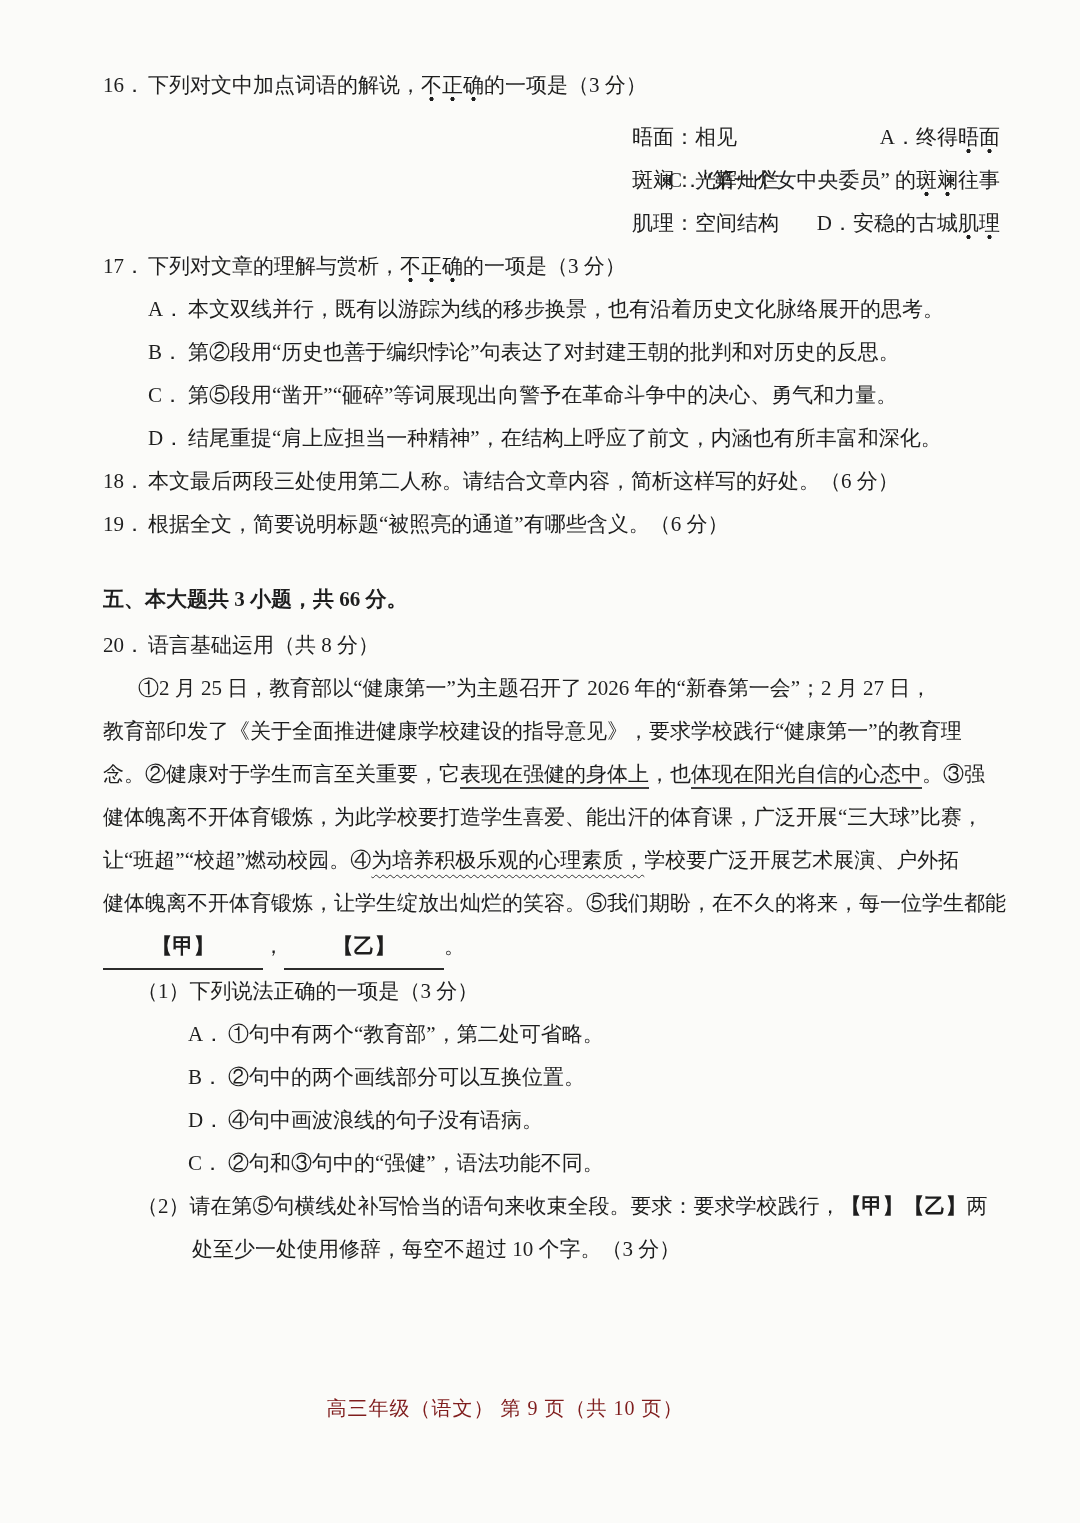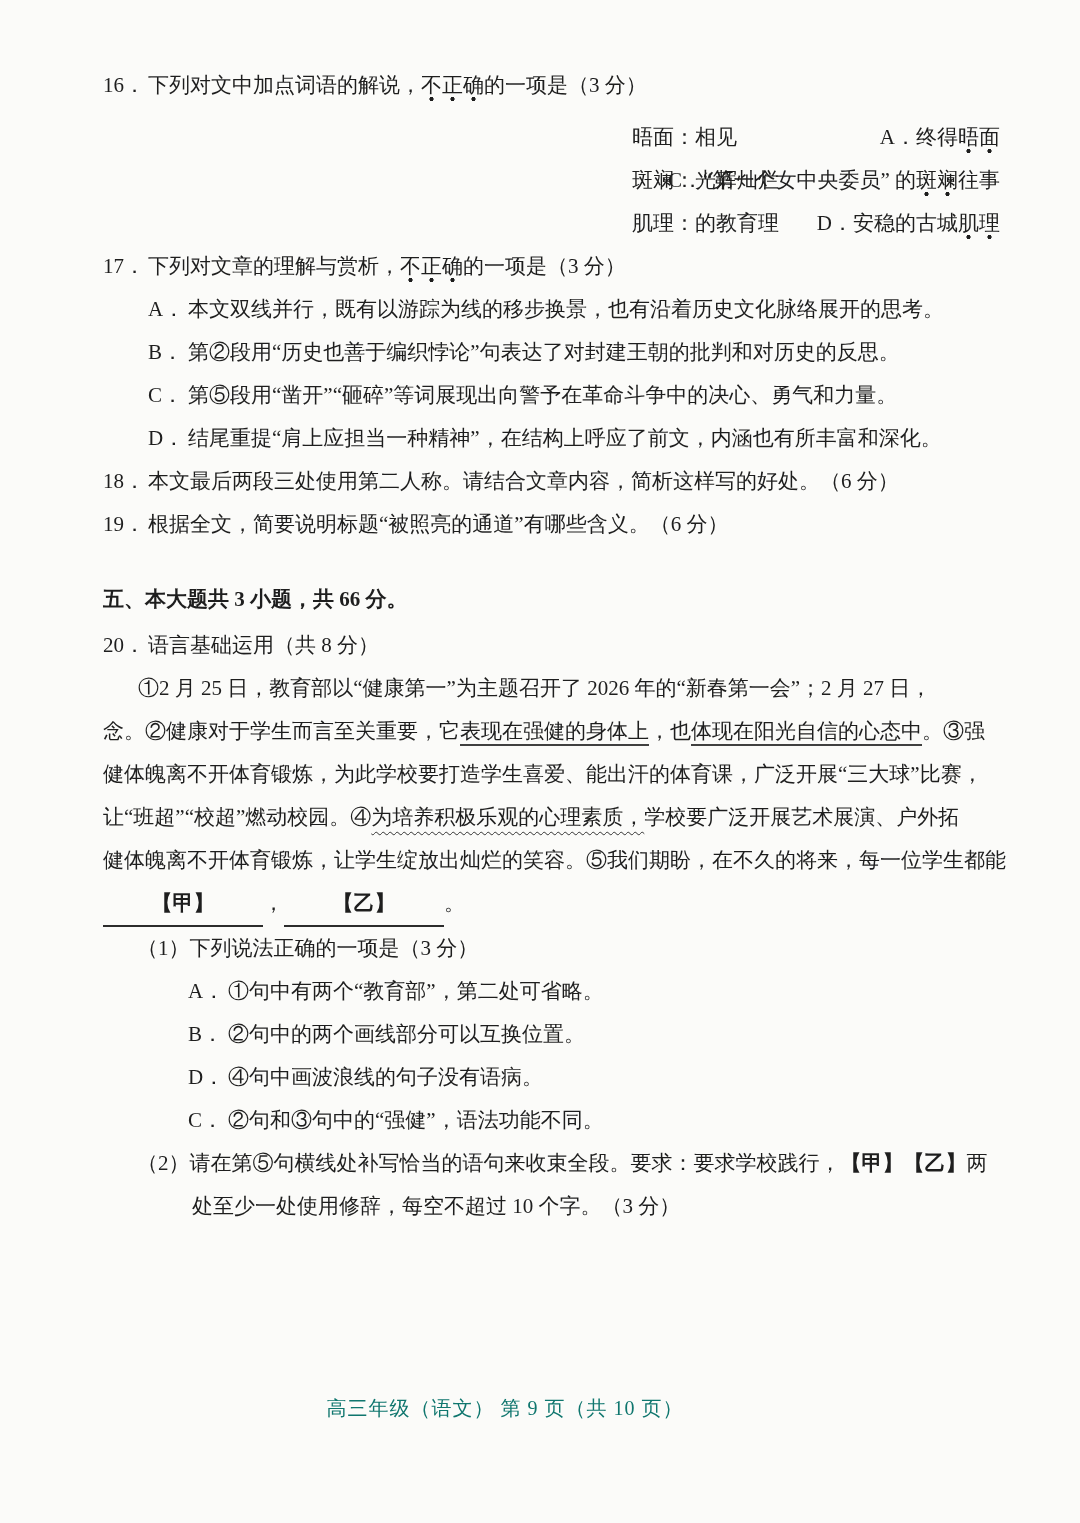--- a/index.html
+++ b/index.html
@@ -45,21 +45,21 @@
   .blank{
     display:inline-block;width:160px;text-align:center;
     border-bottom:2px solid #2c2c2c;font-weight:bold;
   }
   .sub-q{padding-left:34px;}
   .sub-opt{padding-left:85px;}
   .hang2{padding-left:89px;}
   .footer{
     position:absolute;top:1387px;left:0;width:1010px;
     text-align:center;line-height:43px;font-size:20px;
-    letter-spacing:1px;color:#0f766e;
+    letter-spacing:1px;color:#7f1d1d;
   }
 </style>
 </head>
 <body>
 
 <div class="content">
 
   <div class="line">
     <span class="qnum">16．</span><span>下列对文中加点词语的解说，</span><span class="dots">不正确</span><span>的一项是（3 分）</span>
   </div>
@@ -68,21 +68,21 @@
     <div class="opt-row">
       <span class="opt-label">A．</span><span>终得</span><span class="dots">晤面</span><span></span>
       <span class="gloss">晤面：相见</span>
     </div>
     <div class="opt-row">
       <span class="opt-label">C．</span><span>“第一个女中央委员” 的</span><span class="dots">斑斓</span><span>往事</span>
       <span class="gloss">斑斓：光辉灿烂</span>
     </div>
     <div class="opt-row">
       <span class="opt-label">D．</span><span>安稳的古城</span><span class="dots">肌理</span><span></span>
-      <span class="gloss">肌理：的教育理</span>
+      <span class="gloss">肌理：空间结构</span>
     </div>
   </div>
 
   <div class="line">
     <span class="qnum">17．</span><span>下列对文章的理解与赏析，</span><span class="dots">不正确</span><span>的一项是（3 分）</span>
   </div>
 
   <div>
     <div class="opt-row">
       <span class="opt-label">A．</span><span>本文双线并行，既有以游踪为线的移步换景，也有沿着历史文化脉络展开的思考。</span>
@@ -106,20 +106,21 @@
   </div>
 
   <div class="line section-heading">五、本大题共 3 小题，共 66 分。</div>
 
   <div class="line q20-line">
     <span class="qnum">20．</span><span>语言基础运用（共 8 分）</span>
   </div>
 
   <div class="para">
     <div class="line para-first">①2 月 25 日，教育部以“健康第一”为主题召开了 2026 年的“新春第一会”；2 月 27 日，</div>
+    <div class="line">教育部印发了《关于全面推进健康学校建设的指导意见》，要求学校践行“健康第一”的教育理</div>
     <div class="line">
       <span>念。②健康对于学生而言至关重要，它</span><span class="u">表现在强健的身体上</span><span>，也</span><span class="u">体现在阳光自信的心态中</span><span>。③强</span>
     </div>
     <div class="line">健体魄离不开体育锻炼，为此学校要打造学生喜爱、能出汗的体育课，广泛开展“三大球”比赛，</div>
     <div class="line">
       <span>让“班超”“校超”燃动校园。④</span><span class="wavy">为培养积极乐观的心理素质，</span><span>学校要广泛开展艺术展演、户外拓</span>
     </div>
     <div class="line">健体魄离不开体育锻炼，让学生绽放出灿烂的笑容。⑤我们期盼，在不久的将来，每一位学生都能</div>
     <div class="line">
       <span class="blank">【甲】</span><span>，</span><span class="blank">【乙】</span><span>。</span>

